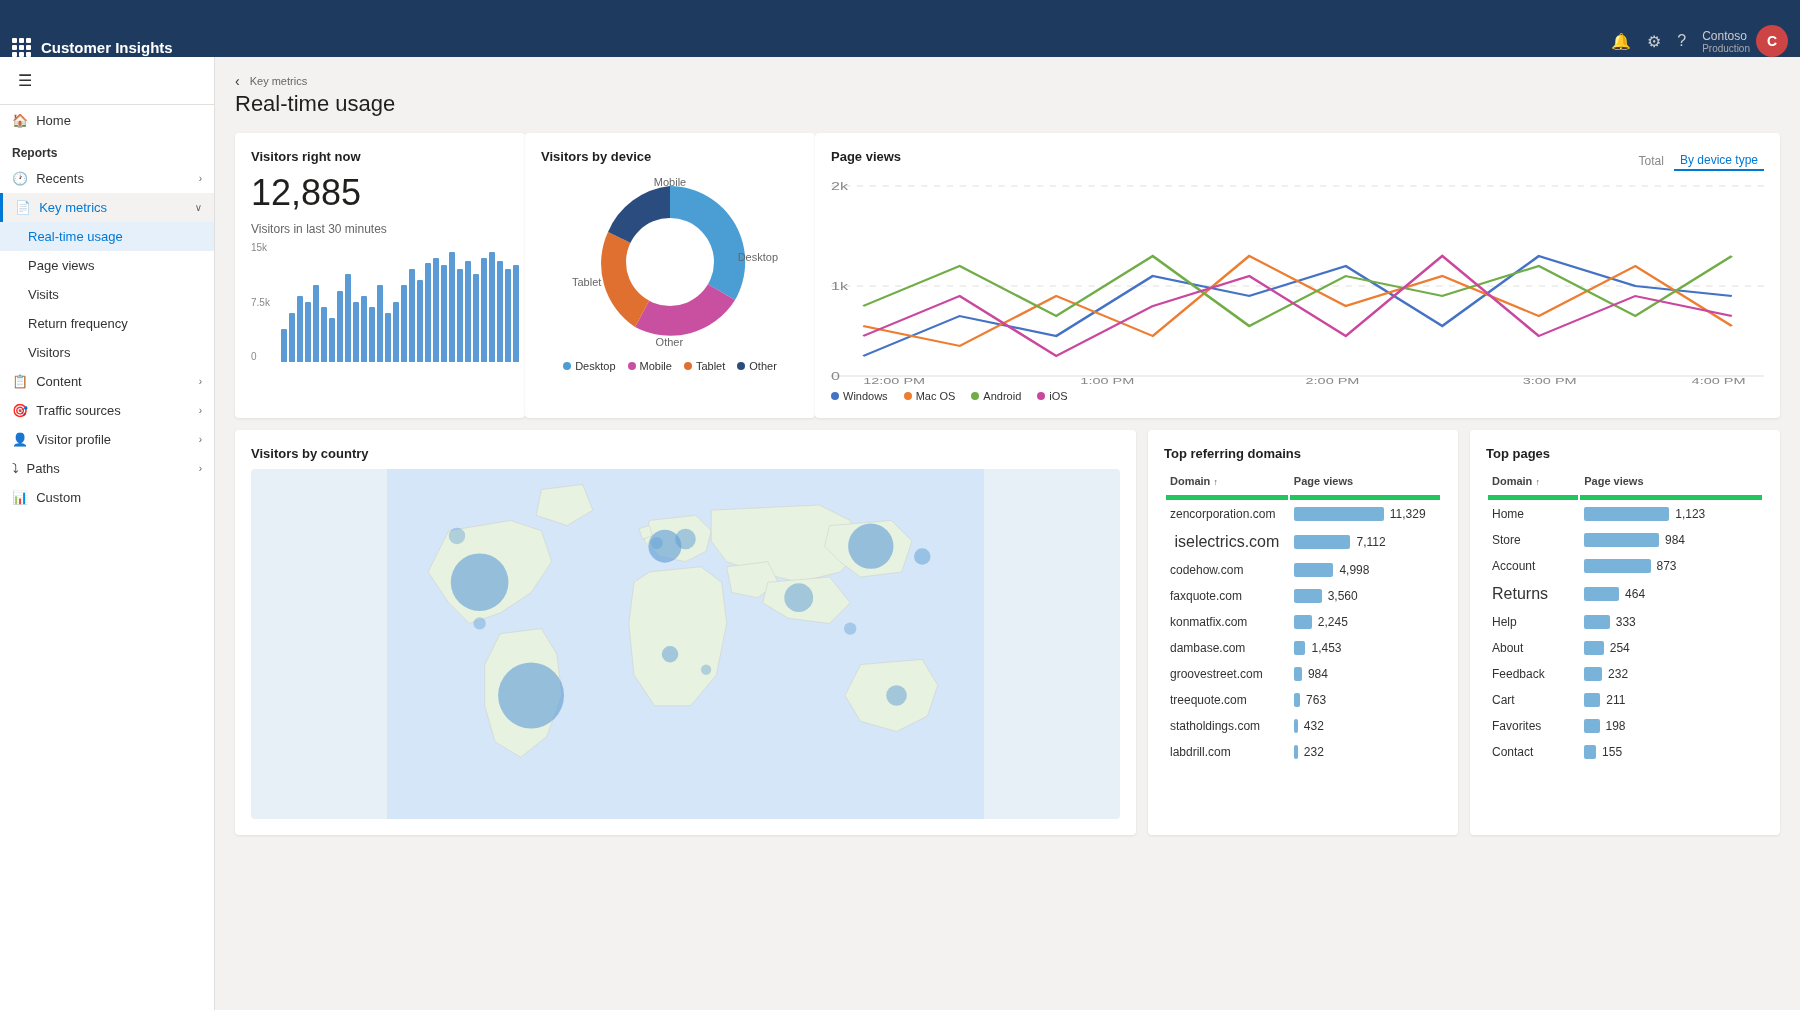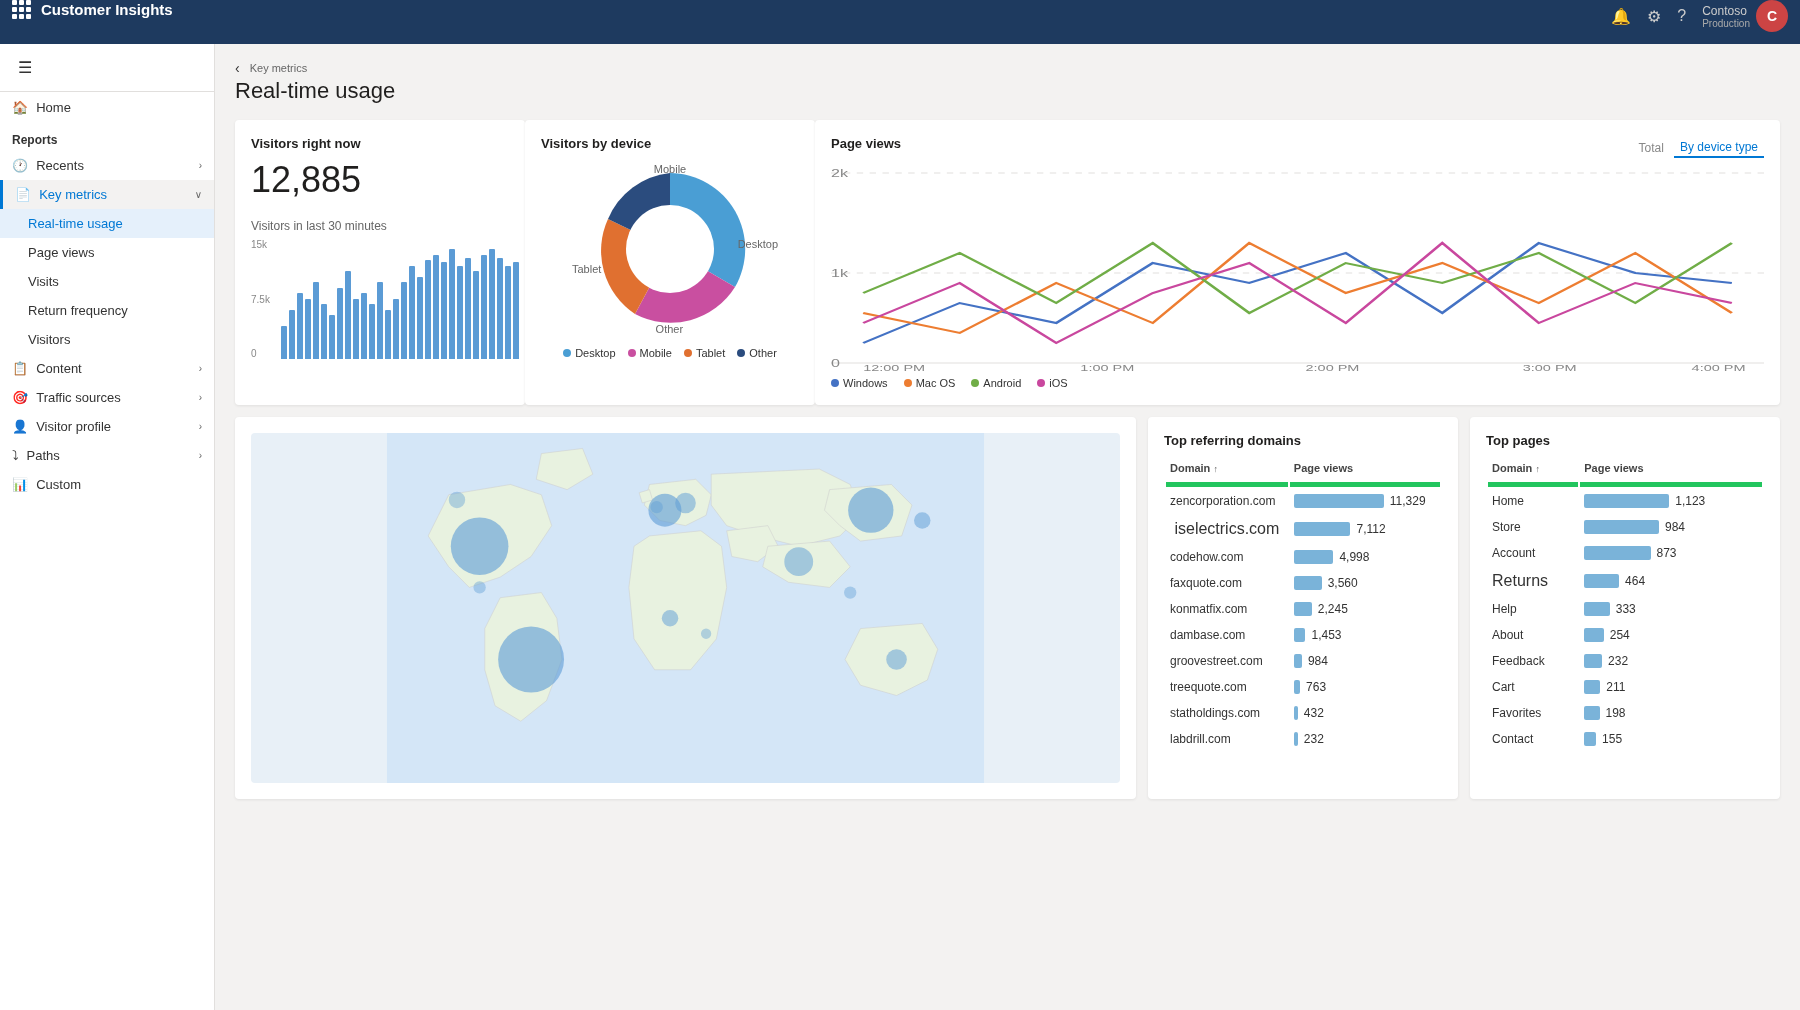--- a/index.html
+++ b/index.html
@@ -2,23 +2,23 @@
 <html><head>
   <meta charset="utf-8">
   <style>
     * { box-sizing: border-box; margin: 0; padding: 0; }
     body { font-family: 'Segoe UI', Arial, sans-serif; background: #f3f2f1; display: flex; flex-direction: column; height: 100vh; overflow: hidden; }
 
     
     .topbar {
       background: #1e3a5f;
       color: white;
-      height: 44px;
+      height: 57px;
       display: flex;
-      align-items: flex-start;
+      align-items: flex-end;
       padding: 0 12px;
       flex-shrink: 0;
       justify-content: space-between;
     }
     .topbar-left { display: flex; align-items: center; gap: 10px; }
     .topbar-title { font-size: 15px; font-weight: 600; }
     .topbar-right { display: flex; align-items: center; gap: 16px; }
     .topbar-icon { color: #ccc; font-size: 16px; cursor: pointer; }
     .topbar-user { display: flex; align-items: center; gap: 6px; }
     .topbar-user-name { font-size: 12px; color: #ccc; }
@@ -67,21 +67,21 @@
 
     .card {
       background: white;
       border-radius: 4px;
       padding: 16px;
       box-shadow: 0 1px 3px rgba(0,0,0,0.08);
     }
     .card-title { font-size: 13px; font-weight: 600; color: #201f1e; margin-bottom: 8px; }
 
     
-    .big-number { font-size: 36px; font-weight: 300; color: #201f1e; margin-bottom: 18px; }
+    .big-number { font-size: 36px; font-weight: 300; color: #201f1e; margin-bottom: 8px; }
     .sub-label { font-size: 12px; color: #666; margin-bottom: 6px; }
 
     
     .bar-chart { display: flex; align-items: flex-end; gap: 2px; height: 120px; position: relative; }
     .bar-chart-yaxis { position: absolute; left: 0; top: 0; bottom: 0; display: flex; flex-direction: column; justify-content: space-between; }
     .bar-chart-yaxis span { font-size: 10px; color: #888; }
     .bars-container { display: flex; align-items: flex-end; gap: 2px; flex: 1; margin-left: 30px; height: 100%; }
     .bar { background: #5B9BD5; border-radius: 1px 1px 0 0; flex: 1; min-width: 6px; }
 
     
@@ -353,20 +353,21 @@
               <div class="legend-dot" style="background:#C9479E"></div>
               <span>iOS</span>
             </div>
         </div>
       </div>
     </div>
 
     <div class="bottom-row">
 
       <div class="card">
+        <div class="card-title">Visitors by country</div>
         <div class="map-container">
           <svg width="100%" height="100%" viewBox="0 0 580 340">
 
             <rect width="580" height="340" fill="#d4e6f7"></rect>
 
             <path d="M60,60 L120,50 L150,60 L160,90 L140,120 L110,140 L80,150 L60,130 L40,100 L50,80 Z" fill="#e8f2e0" stroke="#ccc" stroke-width="0.5"></path>
 
             <path d="M150,20 L190,15 L200,40 L175,55 L145,45 Z" fill="#e8f2e0" stroke="#ccc" stroke-width="0.5"></path>
 
             <path d="M110,160 L150,155 L165,180 L170,220 L155,260 L130,280 L105,265 L95,230 L95,190 Z" fill="#e8f2e0" stroke="#ccc" stroke-width="0.5"></path>

